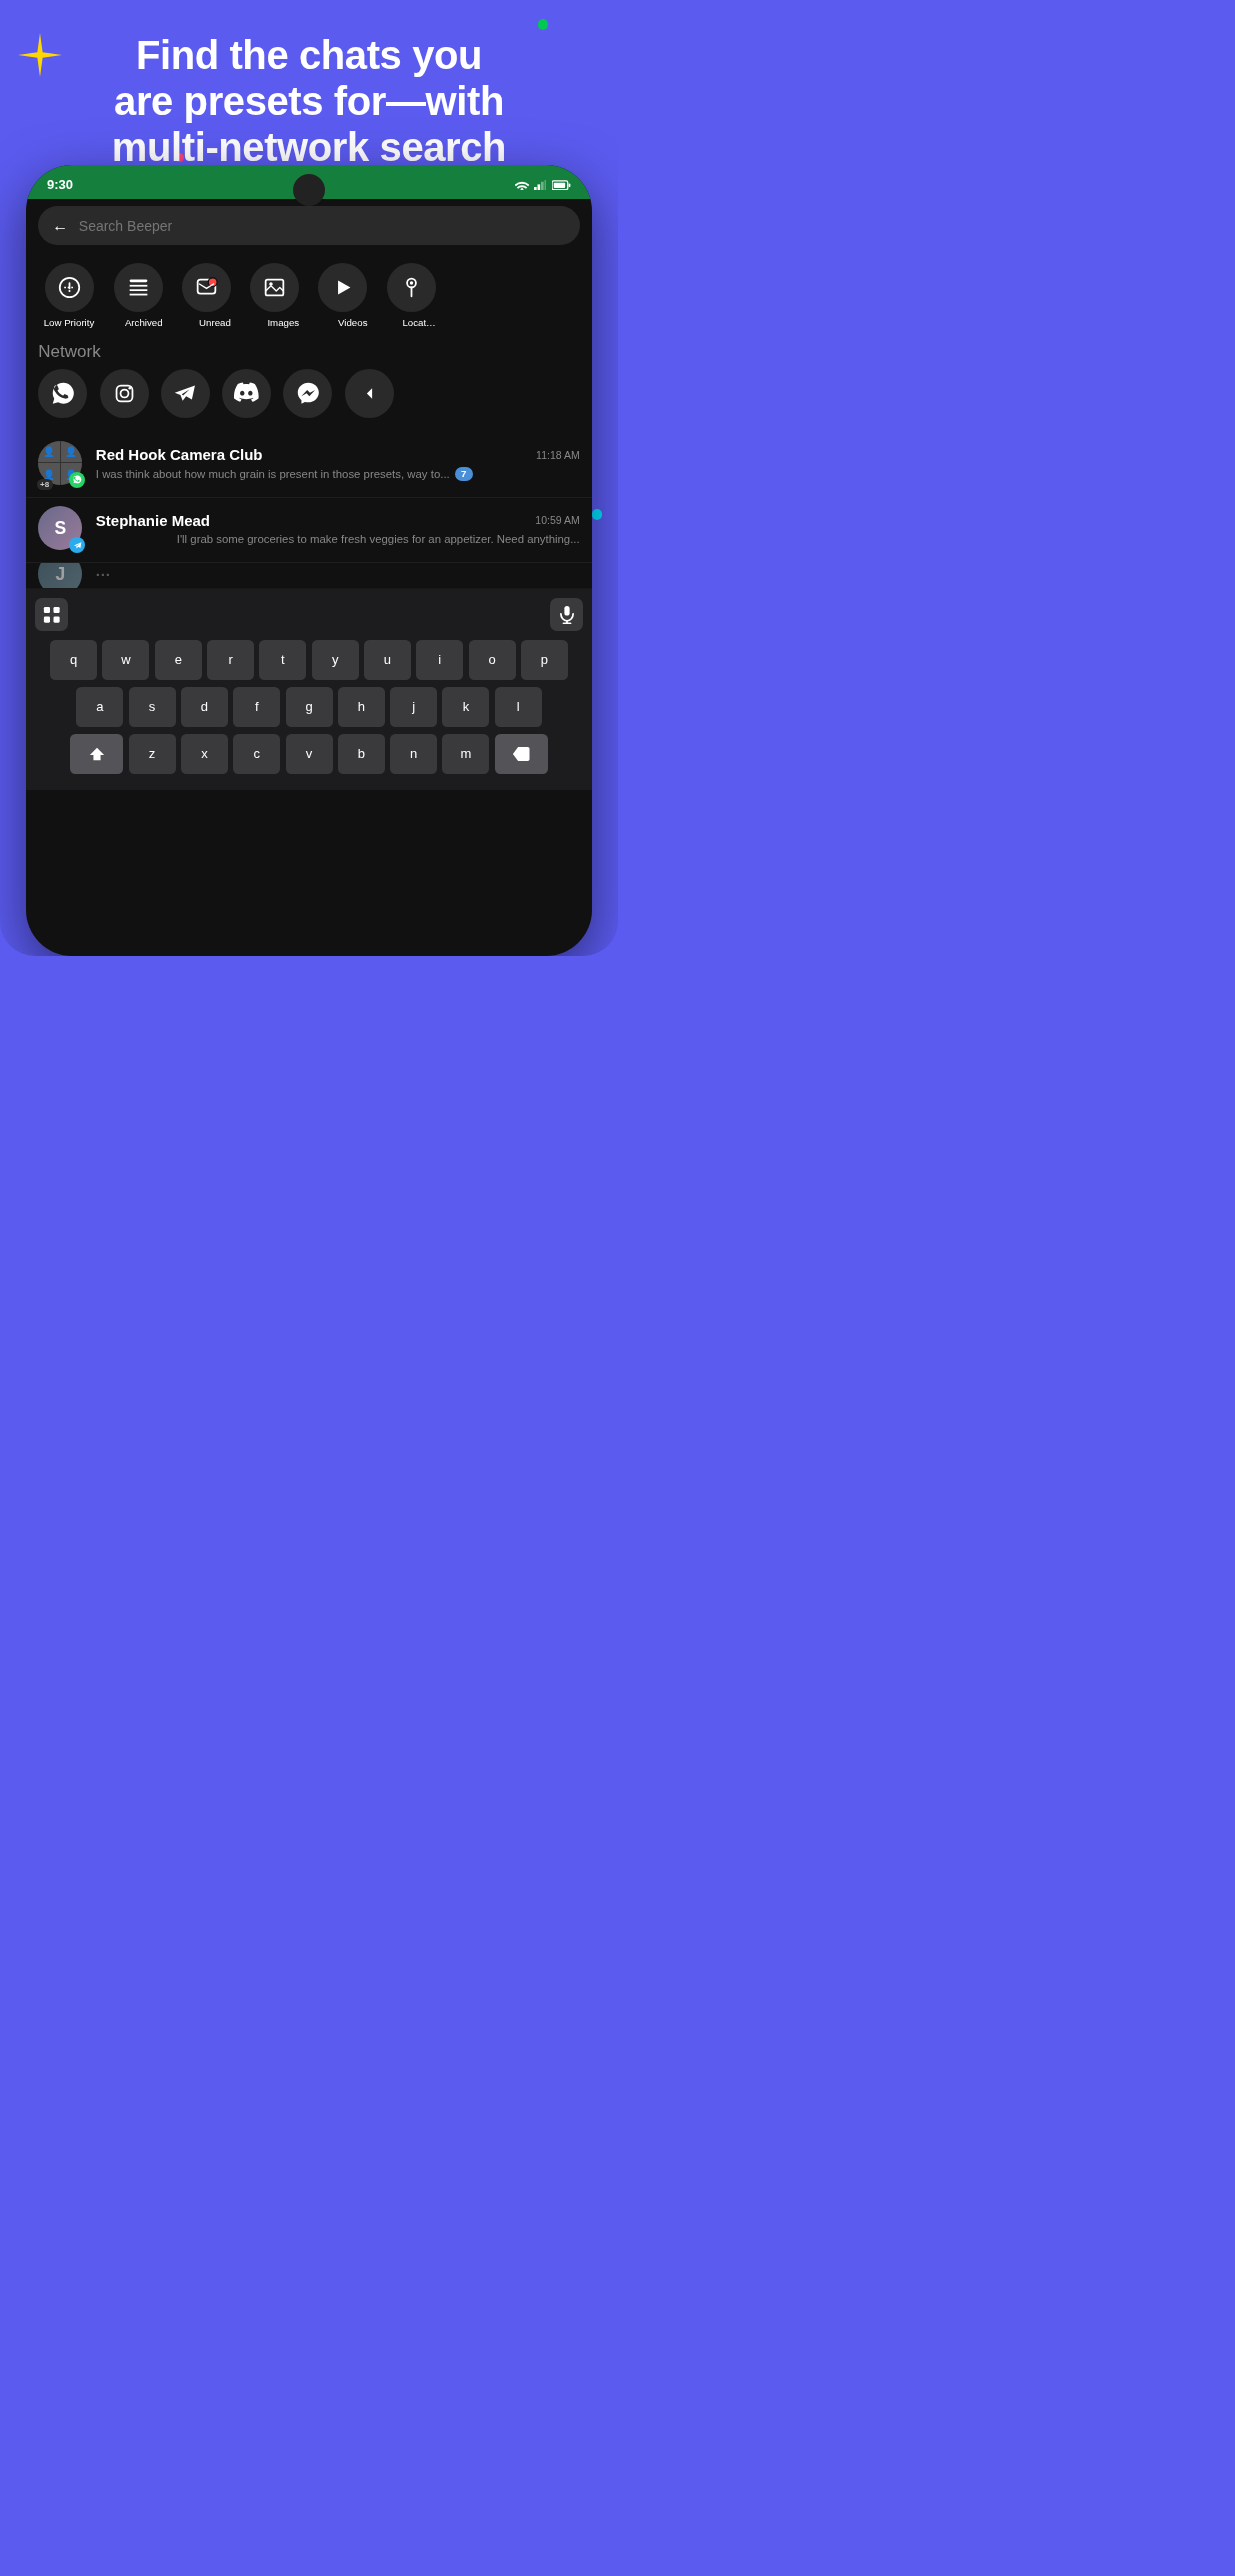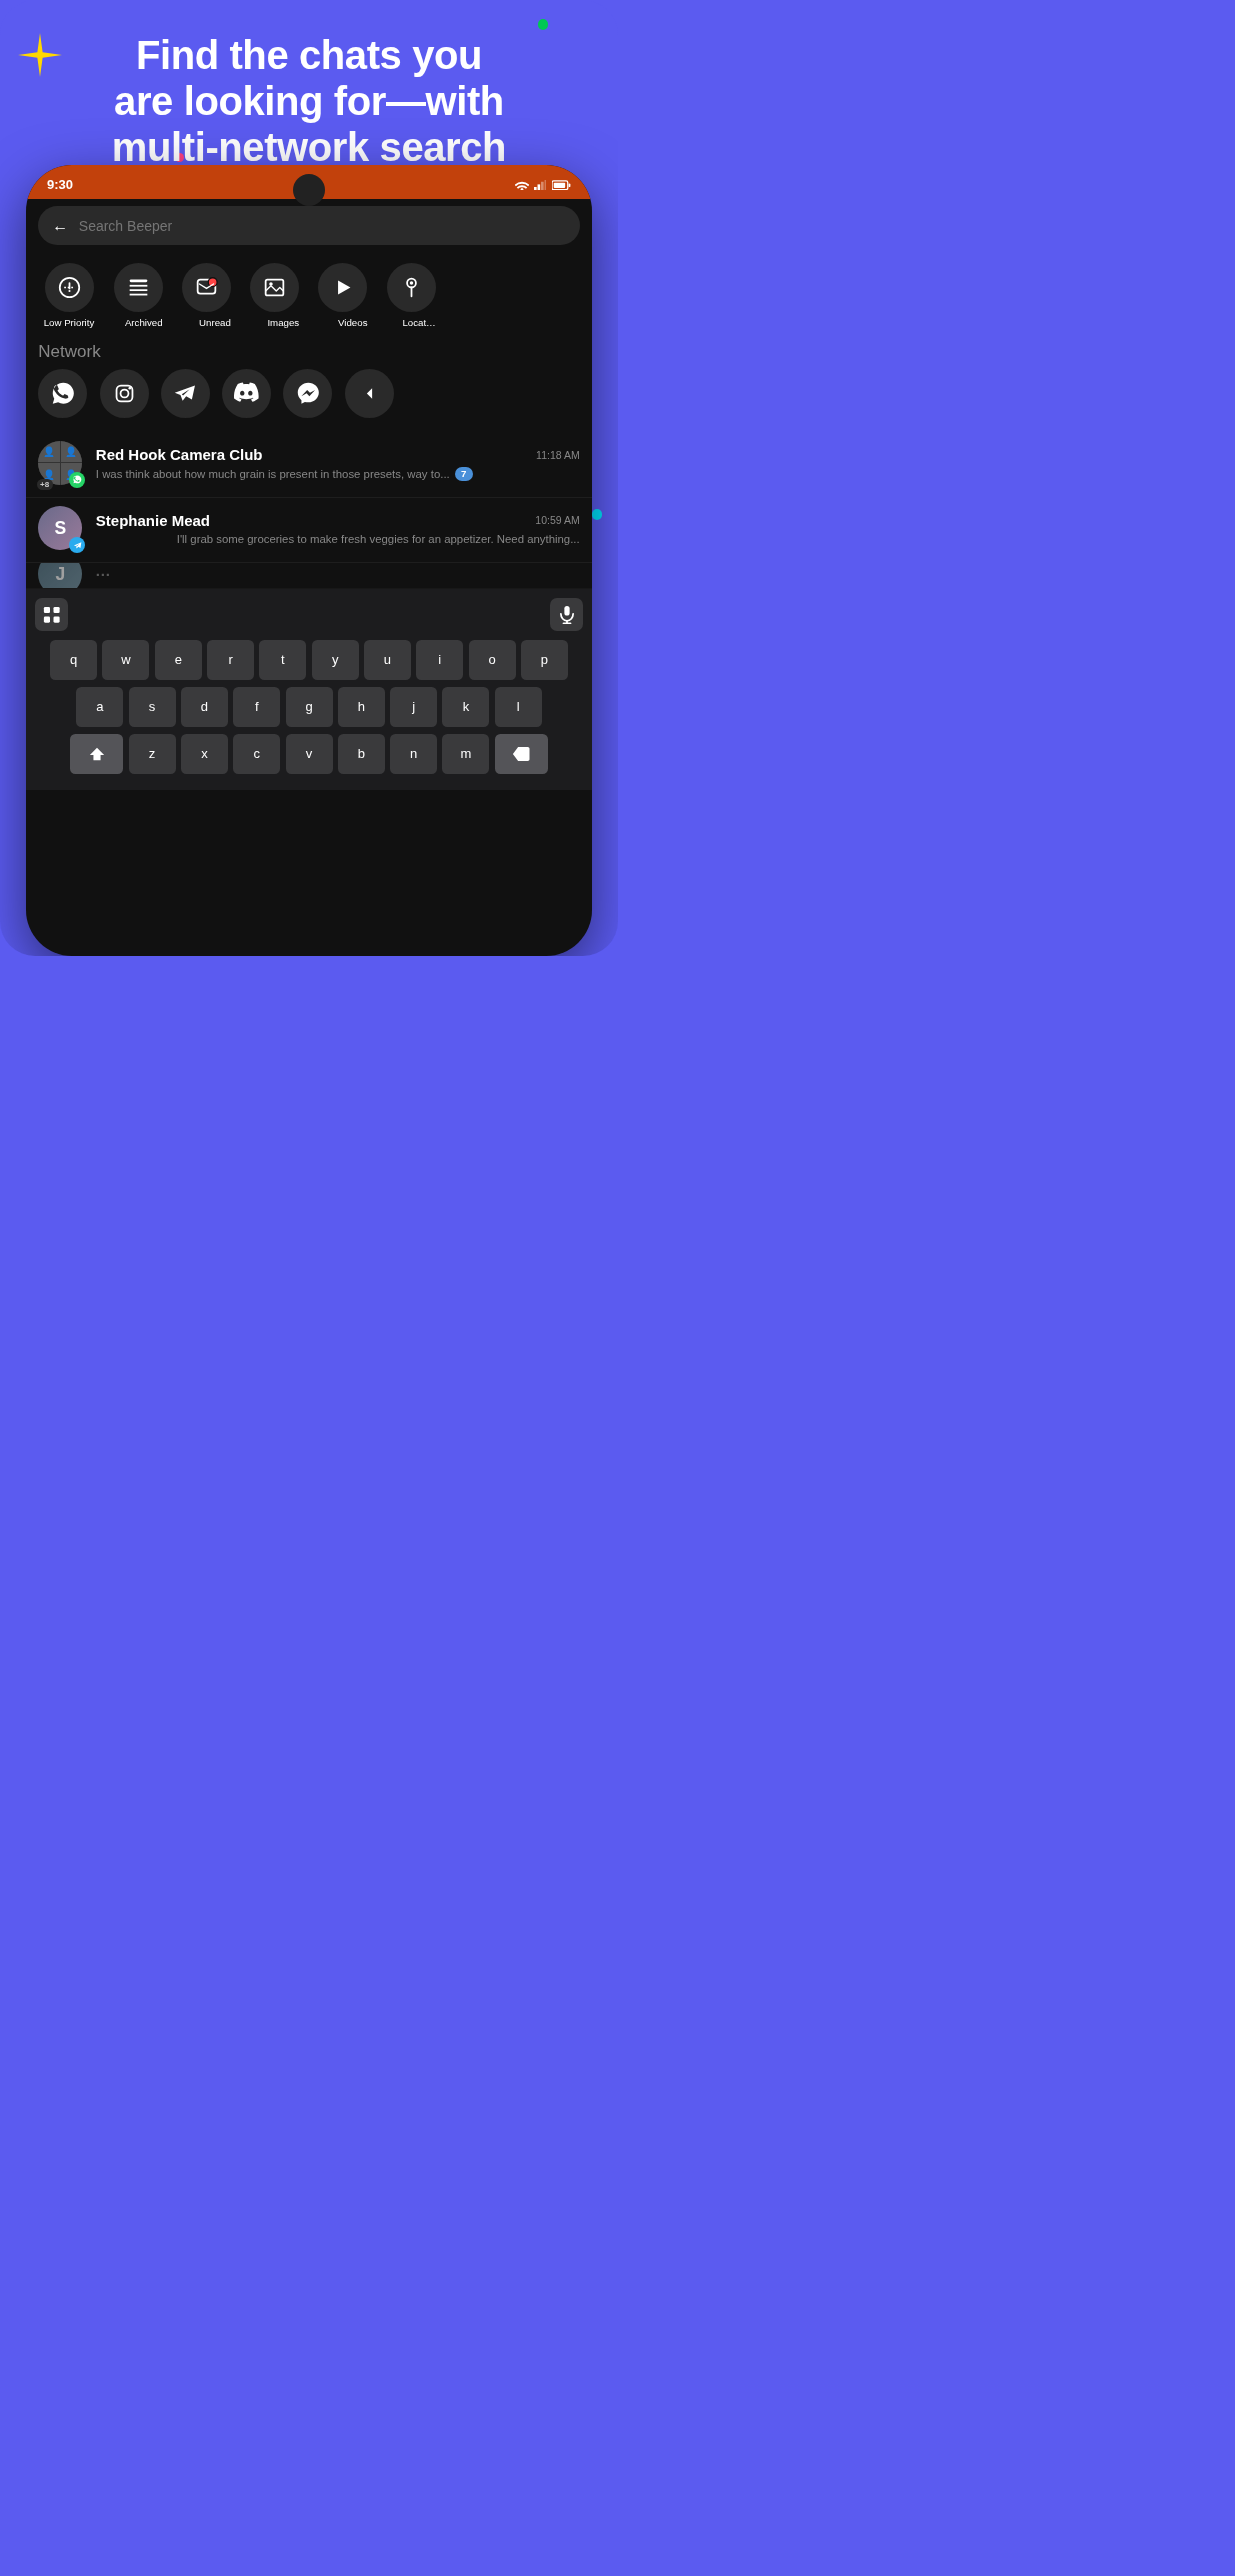--- a/index.html
+++ b/index.html
@@ -108,21 +108,21 @@
       z-index: 3;
       box-shadow: 0 17.5px 53px rgba(0,0,0,0.5);
     }
 
     
     .status-bar {
       display: flex;
       justify-content: space-between;
       align-items: center;
       padding: 12.3px 21px 7px 21px;
-      background: #c2410c;
+      background: #15803d;
     }
 
     .status-time {
       color: #FFFFFF;
       font-size: 13px;
       font-weight: 600;
     }
 
     .status-icons {
       display: flex;
@@ -478,21 +478,21 @@
 
   <div class="deco-sparkle-bottom">
     <svg viewBox="0 0 44 44" xmlns="http://www.w3.org/2000/svg">
       <path d="M22 0 L25 18 L44 22 L25 26 L22 44 L19 26 L0 22 L19 18 Z" fill="#FFD700"></path>
     </svg>
   </div>
 
   <div class="hero-text">
     <h1>
       <span>Find the chats you</span><br>
-      <span>are looking for—with</span><br>
+      <span>are presets for—with</span><br>
       <span>multi-network search</span>
     </h1>
   </div>
 
   <div class="phone-frame">
 
     <div class="notch"></div>
 
     <div class="status-bar">
       <span class="status-time">9:30</span>

